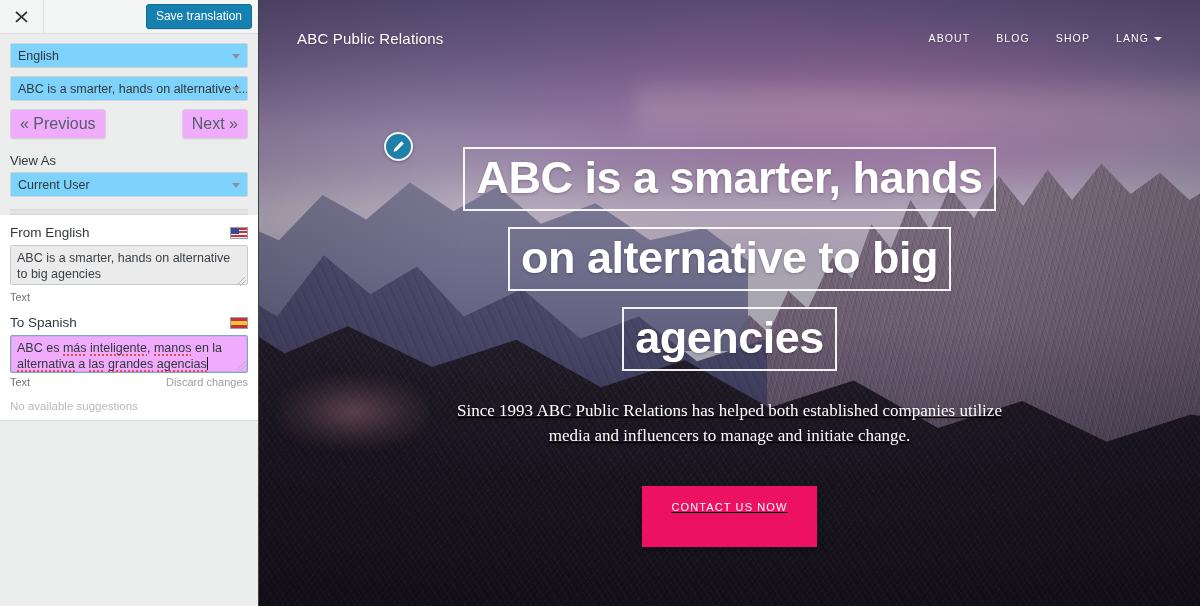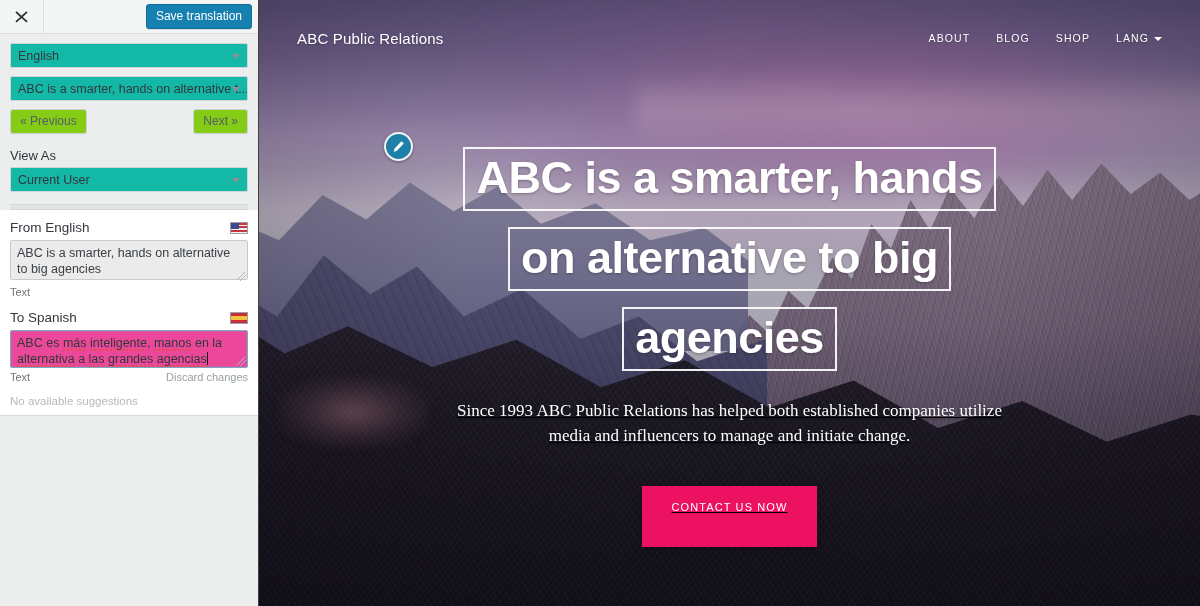--- a/index.html
+++ b/index.html
@@ -72,21 +72,21 @@
 
   .sb-controls {
     padding: 9px 10px 0 10px;
     background: #eceded;
   }
 
   .sb-select {
     position: relative;
     width: 100%;
     height: 25px;
-    background: #14b8a6;
+    background: #7dd3fc;
     border: 1px solid #cfd3d6;
     border-radius: 2px;
     box-sizing: border-box;
     display: flex;
     align-items: center;
     padding: 0 22px 0 7px;
     font-size: 12.5px;
     color: #32373c;
     margin-bottom: 8px;
     cursor: pointer;
@@ -104,24 +104,24 @@
     border-top: 5px solid #8b9096;
   }
 
   .sb-navrow {
     display: flex;
     justify-content: space-between;
     margin-top: 2px;
     margin-bottom: 14px;
   }
   .sb-btn {
-    background: #84cc16;
+    background: #f0abfc;
     border: 1px solid #cfd3d6;
     border-radius: 3px;
-    font-size: 12px;
+    font-size: 16px;
     color: #555d66;
     padding: 4px 9px 5px 9px;
     line-height: 1.2;
     cursor: pointer;
     box-shadow: 0 1px 0 rgba(0,0,0,0.04);
   }
 
   .sb-label {
     font-size: 13px;
     color: #32373c;
@@ -196,21 +196,21 @@
     resize: none;
     color: #32373c;
     position: relative;
   }
   .ta-source {
     background: #ebebeb;
     color: #3b4045;
     height: 40px;
   }
   .ta-target {
-    background: #ec4899;
+    background: #f0abfc;
     border-color: #7fa7c4;
     box-shadow: 0 0 0 1px rgba(110,160,200,0.25) inset;
     height: 38px;
   }
   .ta-wrap { position: relative; }
   .ta-wrap .grip {
     position: absolute;
     right: 2px;
     bottom: 2px;
     width: 9px;

